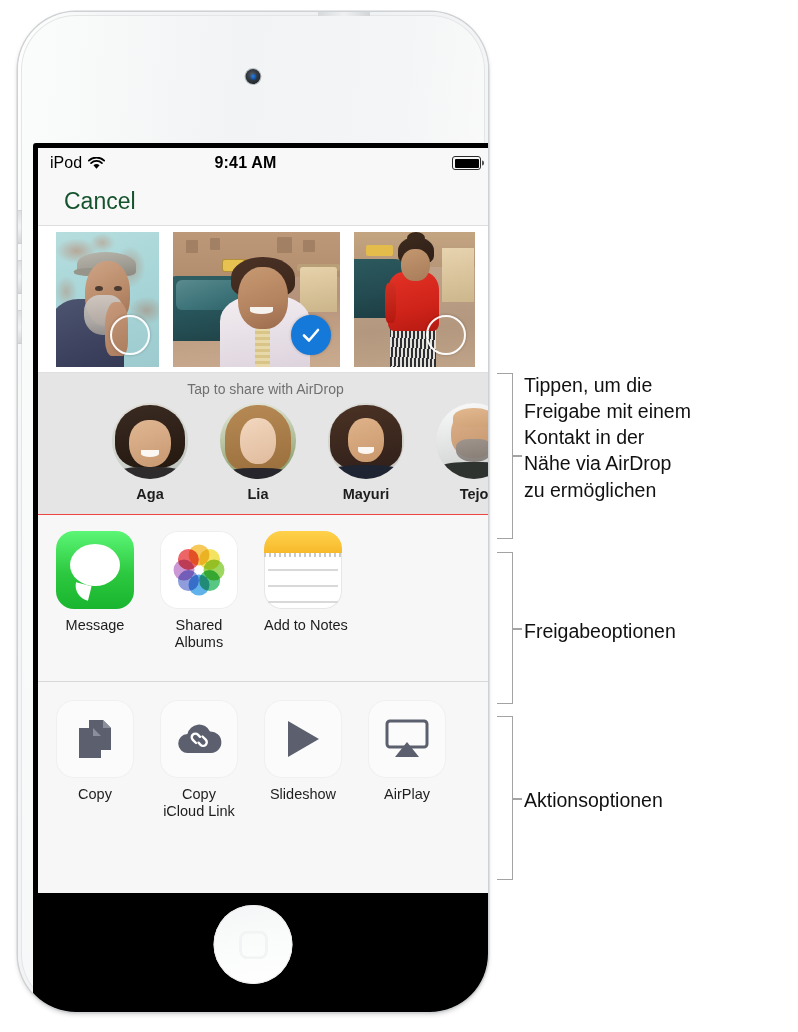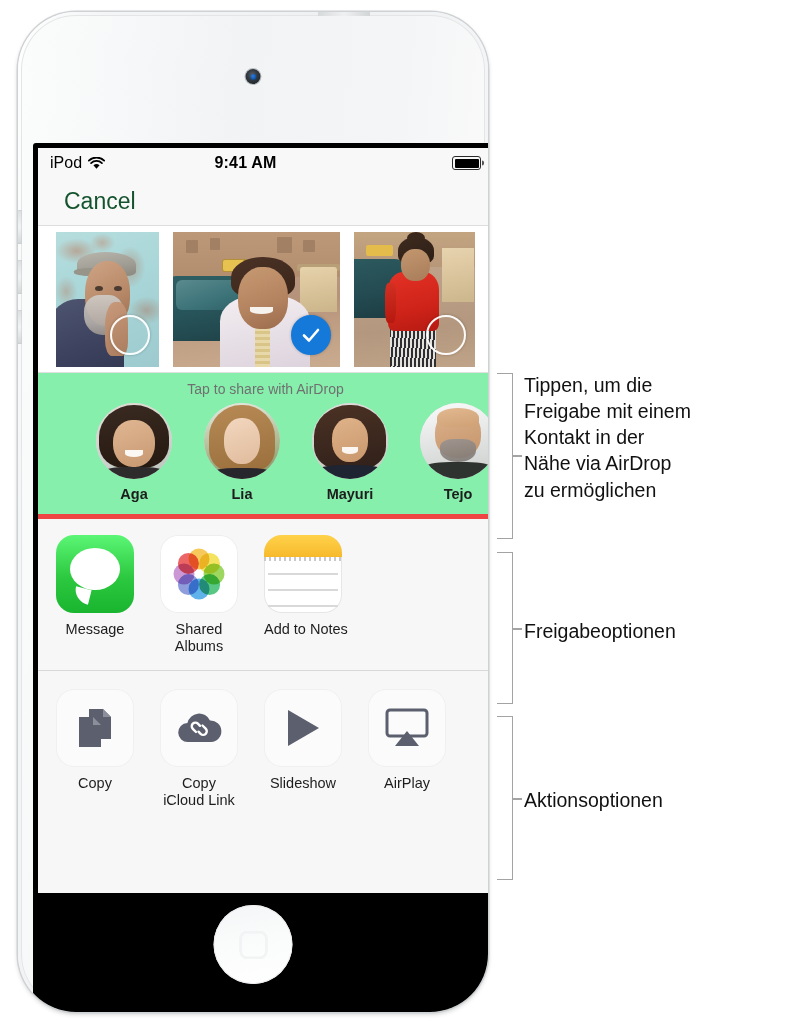--- a/index.html
+++ b/index.html
@@ -232,22 +232,22 @@
   .p3-hair { position:absolute; left:36%; top:4%; width:30%; height:20%;
     background: linear-gradient(160deg,#3e2b1f,#2c1d14);
     border-radius: 50% 50% 30% 30%; }
   .p3-bun { position:absolute; left:44%; top:0%; width:15%; height:9%;
     background:#3a281c; border-radius:50%; }
   .p3-arm { position:absolute; left:26%; top:38%; width:9%; height:30%;
     background: linear-gradient(165deg,#d23123,#b5180f); border-radius:30%; }
 
   
   .airdrop {
-    background: #86efac; padding: 8px 0 12px;
-    border-bottom: 5px solid #ef4444;
+    background: #e5e5e5; padding: 8px 16px 12px;
+    border-bottom: 1px solid #ef4444;
   }
   .airdrop-title {
     text-align: center; font-size: 14px; color: #707070; padding-bottom: 6px;
   }
   .contacts { display: flex; padding-left: 18px; gap: 32px; margin-left: 40px; }
   .contact { width: 76px; text-align: center; cursor: pointer; }
   .avatar {
     width: 76px; height: 76px; border-radius: 50%;
     overflow: hidden; position: relative; background: #dcdcdc;
     margin-bottom: 7px;
@@ -290,21 +290,21 @@
     background: linear-gradient(160deg,#ddb28c,#c4946b); border-radius: 48% 48% 44% 44%; }
   .a4-bald { position:absolute; left:22%; top:6%; width:56%; height:26%;
     background: linear-gradient(170deg,#e2b991,#cfa074); border-radius: 50% 50% 30% 30%; }
   .a4-beard { position:absolute; left:26%; top:48%; width:48%; height:30%;
     background: linear-gradient(170deg,#9a9490,#7c7672); border-radius: 36% 36% 50% 50%; opacity:.9; }
   .a4-body { position:absolute; left:4%; bottom:0; width:92%; height:22%;
     background:#2f3330; border-radius: 38% 38% 0 0; }
 
   
   .opt-section { background: #f7f7f7; }
-  .opt-section.share { padding: 16px 0 14px; border-bottom: 1px solid #d8d8d8; }
+  .opt-section.share { padding: 16px 0 29px; border-bottom: 1px solid #d8d8d8; }
   .opt-section.action { padding: 18px 0 20px; }
   .opts { display: flex; padding-left: 18px; gap: 26px; }
   .opt { width: 78px; text-align: center; cursor: pointer; }
   .opt-icon {
     width: 78px; height: 78px; border-radius: 18px;
     margin-bottom: 8px; position: relative; overflow: hidden;
   }
   .opt-label {
     font-size: 14.5px; color: #1d1d1d; line-height: 1.2;
     white-space: nowrap;

